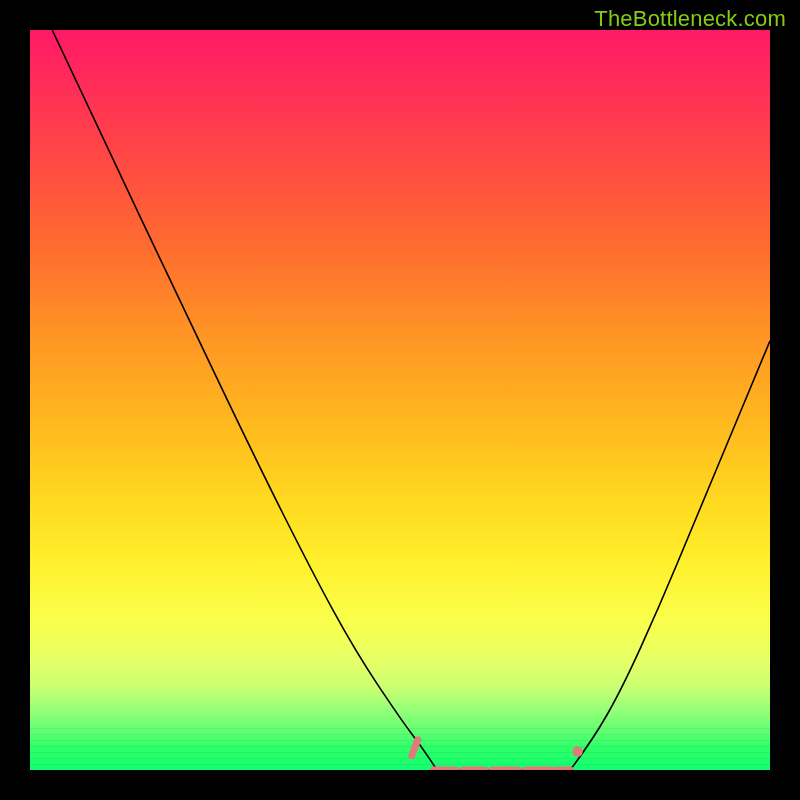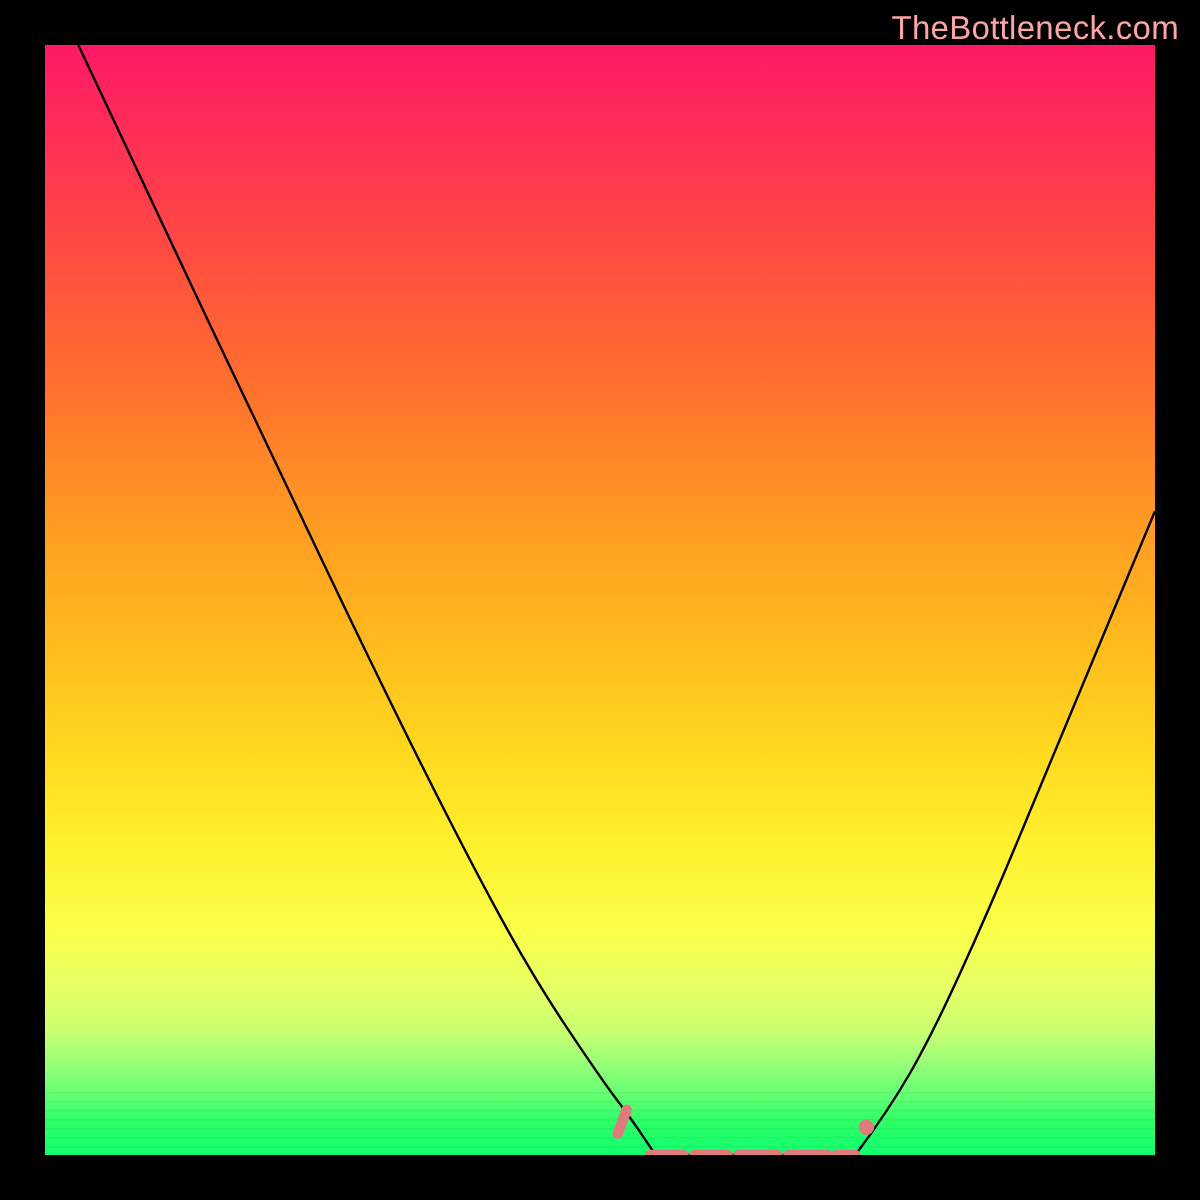--- a/index.html
+++ b/index.html
@@ -46,21 +46,21 @@
     position: absolute;
     left: 0;
     width: 100%;
     height: 1px;
     background: rgba(0,0,0,0.05);
   }
   .watermark {
     position: absolute;
     top: 6px;
     right: 14px;
-    color: #fca5a5;
+    color: #84cc16;
     font-size: 22px;
     font-weight: 400;
     letter-spacing: 0.2px;
     user-select: none;
   }
   svg.curves {
     position: absolute;
     left: 0;
     top: 0;
     width: 740px;

